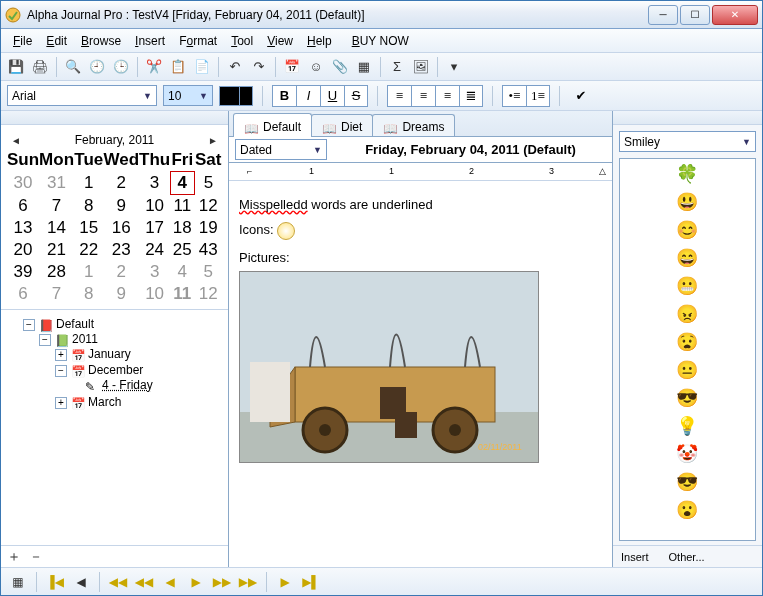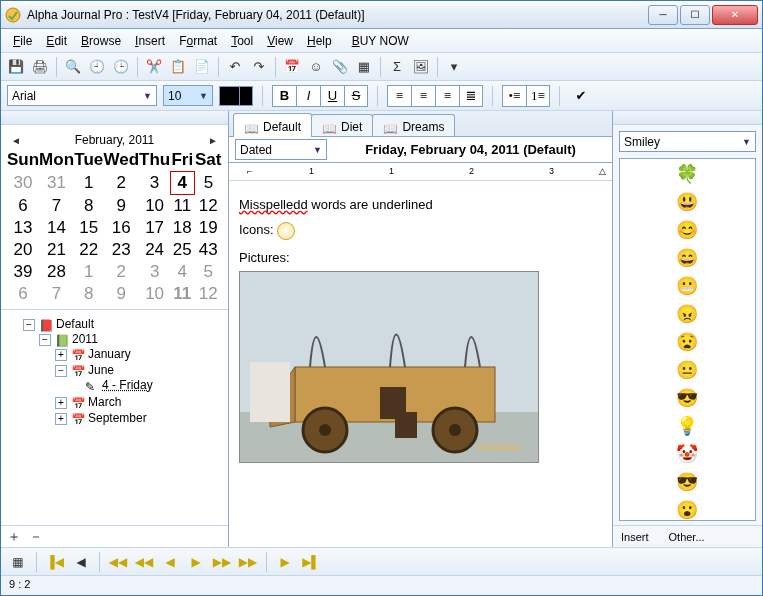--- a/index.html
+++ b/index.html
@@ -248,27 +248,26 @@
             </tbody>
         </table>
       </div>
       <div class="tree">
         <ul>
           <li><span class="exp">−</span><span class="ico">📕</span><span>Default</span>
             <ul>
               <li><span class="exp">−</span><span class="ico">📗</span><span>2011</span>
                 <ul>
                   <li><span class="exp">+</span><span class="ico">📅</span><span>January</span></li>
-                  <li><span class="exp">−</span><span class="ico">📅</span><span>June</span>
+                  <li><span class="exp">−</span><span class="ico">📅</span><span>December</span>
                     <ul>
                         <li style="padding-left:14px"><span class="ico">✎</span><span class="sel">4 - Friday</span></li>
                       </ul>
                   </li>
                   <li><span class="exp">+</span><span class="ico">📅</span><span>March</span></li>
-                  <li><span class="exp">+</span><span class="ico">📅</span><span>September</span></li>
                 </ul>
               </li>
             </ul>
           </li>
         </ul>
       </div>
       <div class="left-bot">
         <span>＋</span>
         <span>－</span>
       </div>
@@ -371,16 +370,13 @@
     <div class="navbtn">◀◀</div>
     <div class="navbtn">◀</div>
     <div class="navbtn">▶</div>
     <div class="navbtn">▶▶</div>
     <div class="navbtn">▶▶</div>
     <div class="sep"></div>
     <div class="navbtn">▶</div>
     <div class="navbtn">▶▌</div>
   </div>
 
-  <div class="status">
-    <span>9 : 2</span>
-  </div>
 </div>
 
 </body></html>

